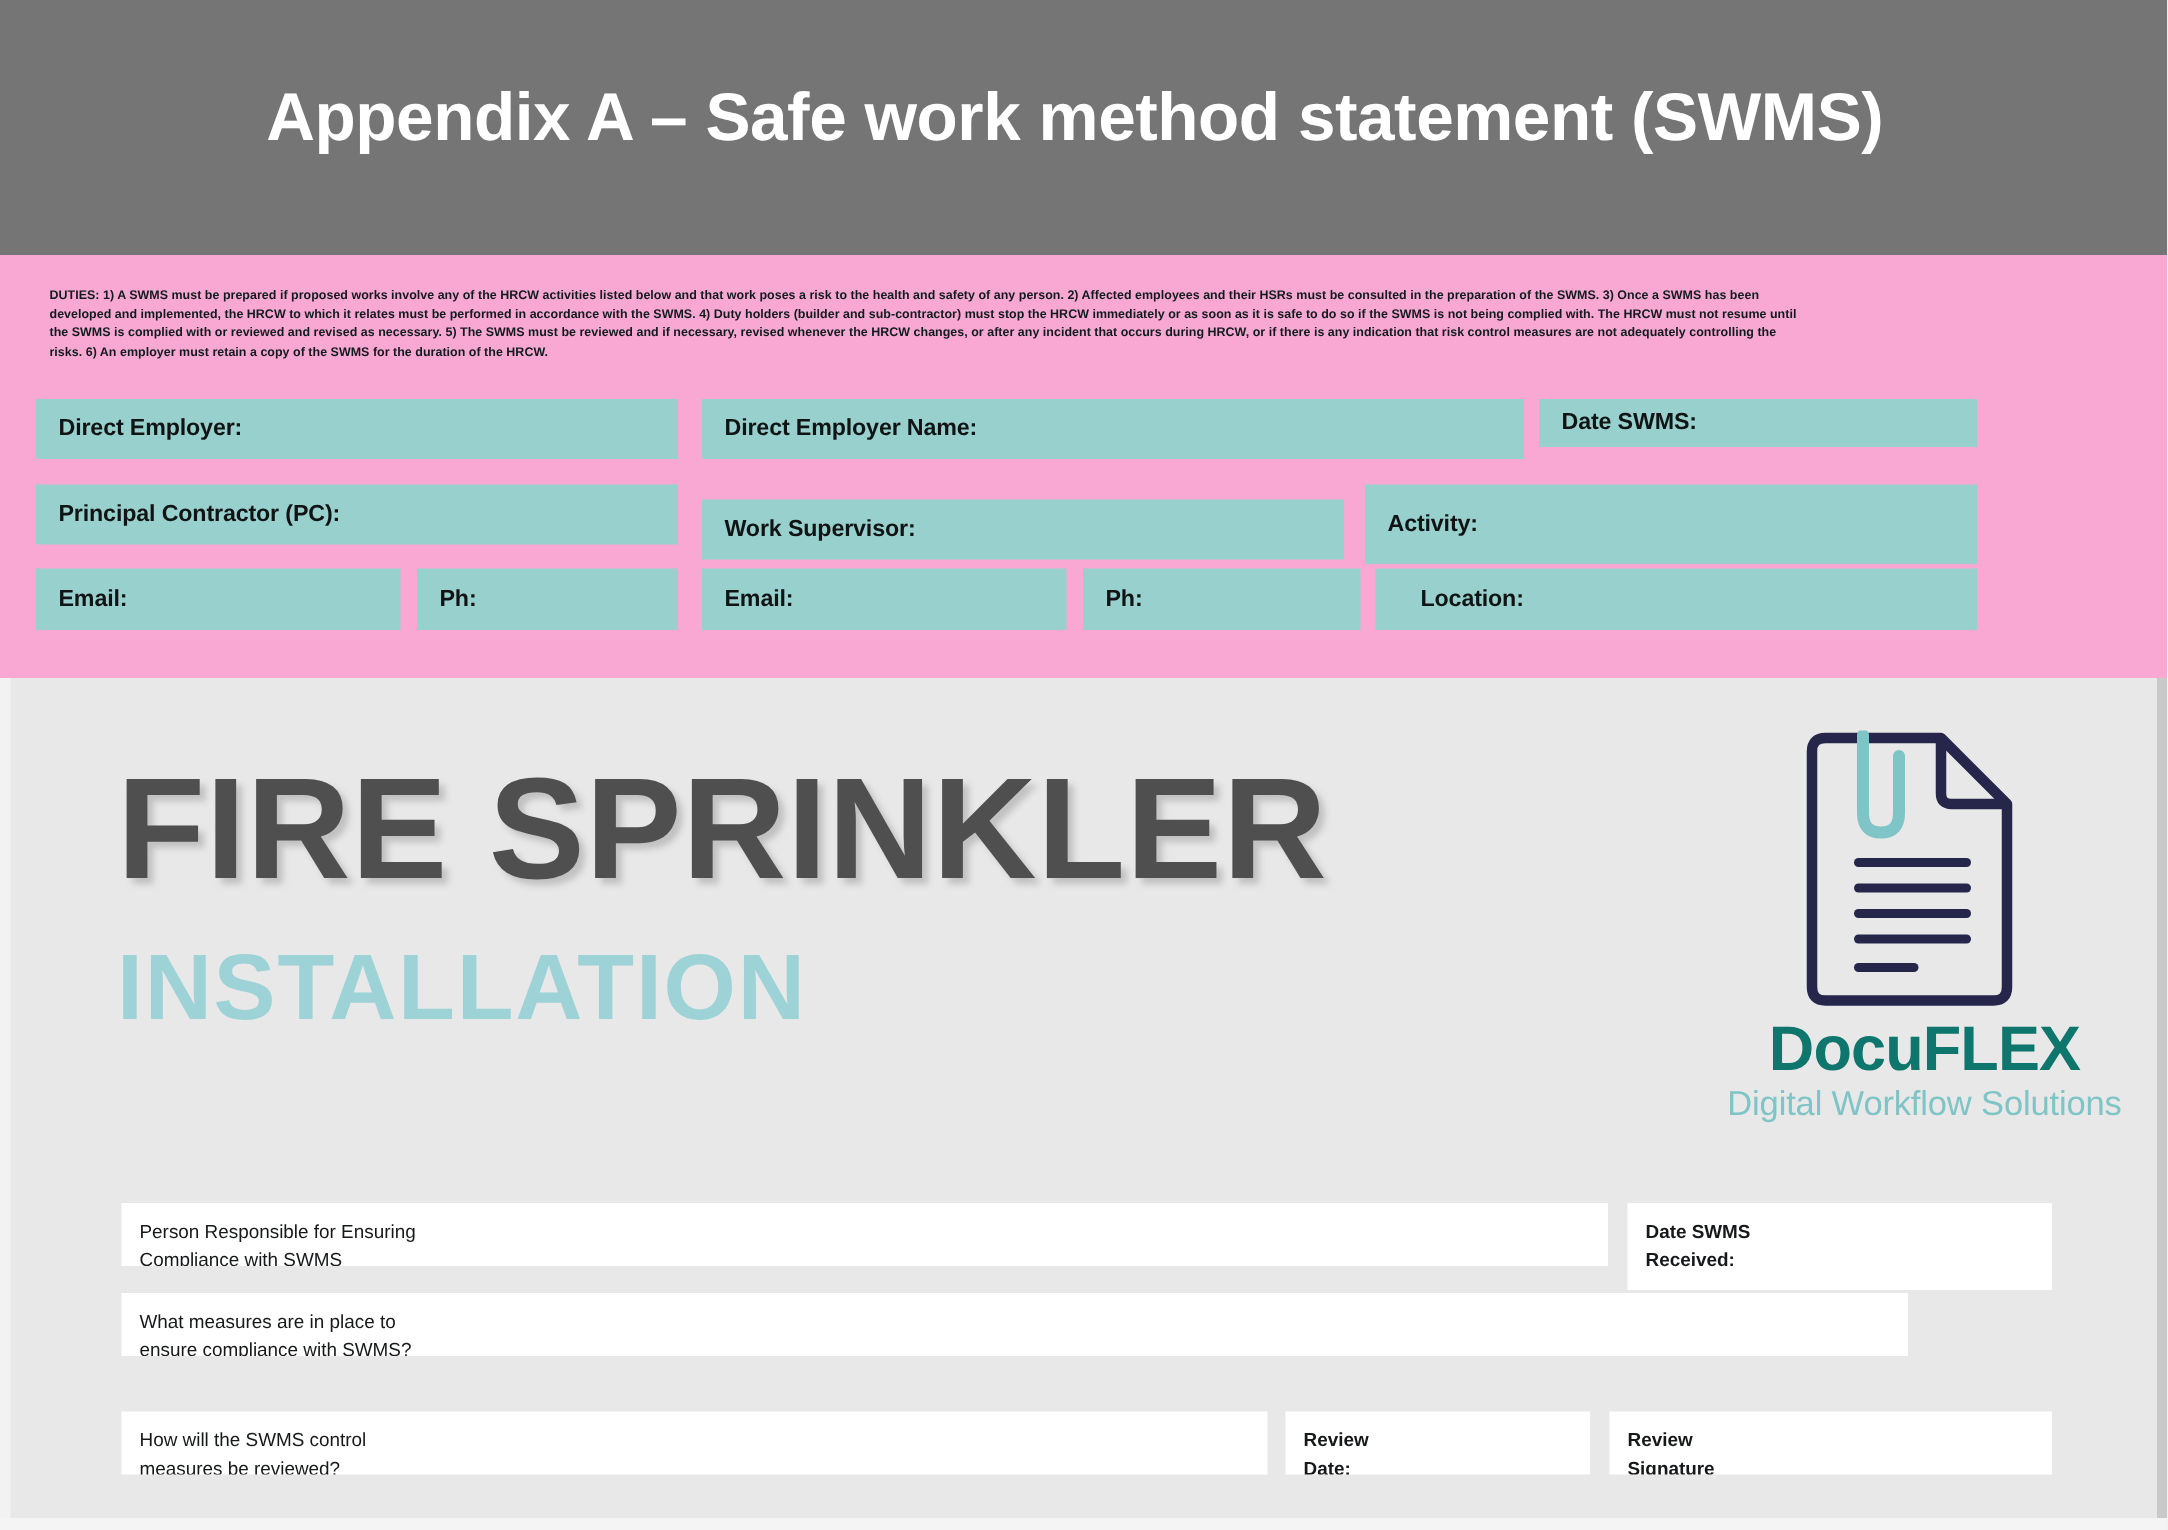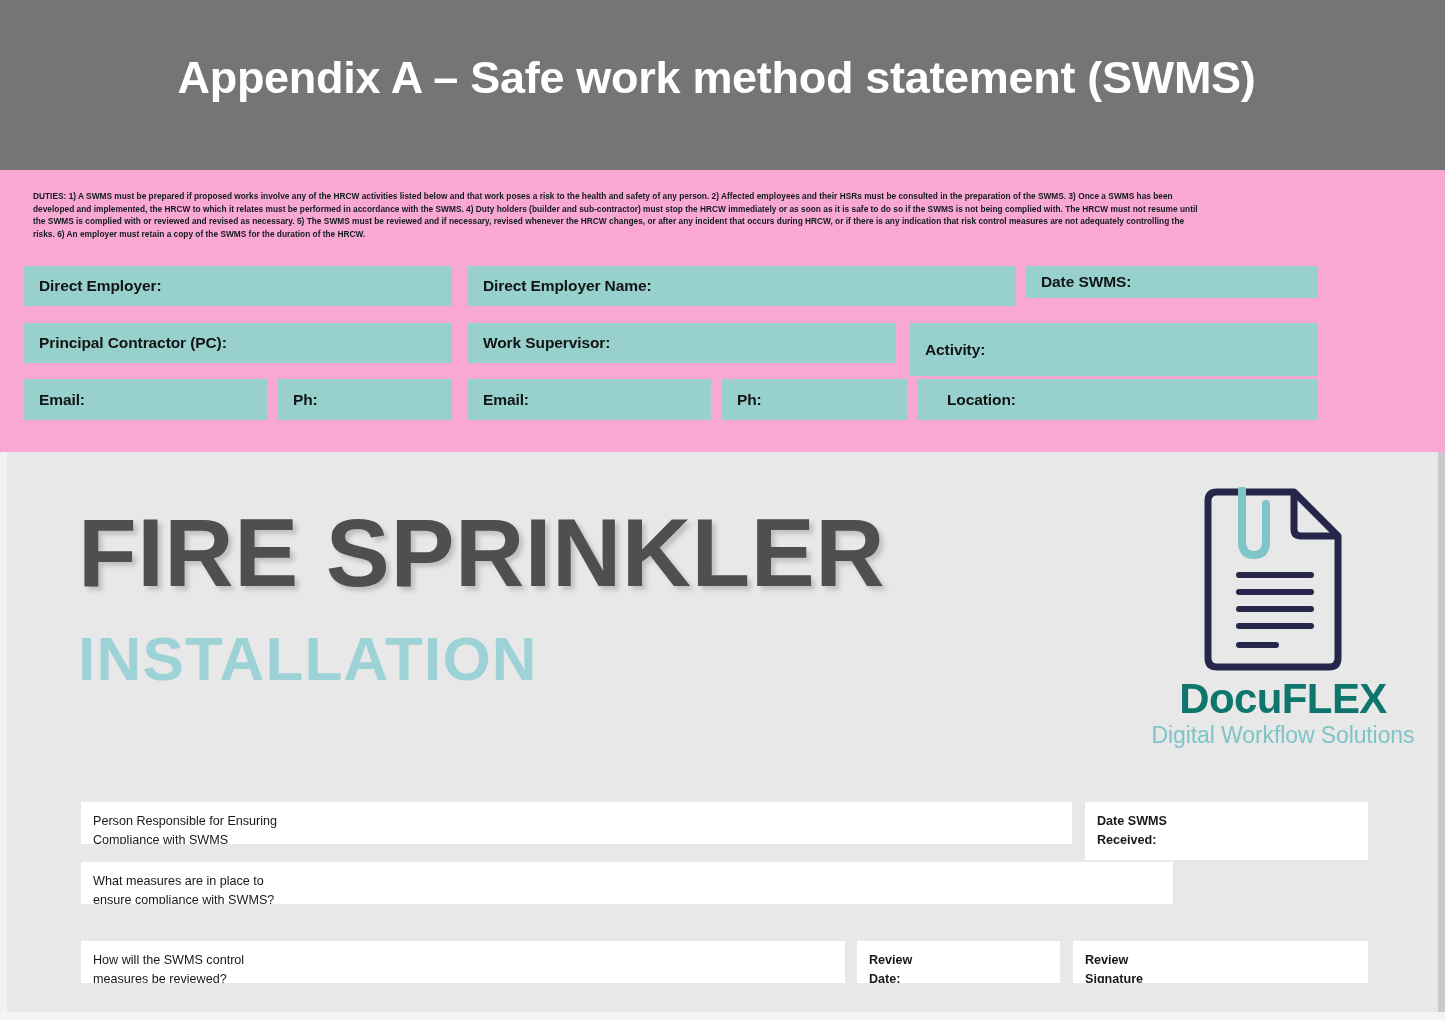--- a/index.html
+++ b/index.html
@@ -224,21 +224,21 @@
         </div>
         <div class="fchip" style="left: 468px; top: 96px; width: 548px; height: 40px;">
           <span>Direct Employer Name:</span>
         </div>
         <div class="fchip" style="left: 1026px; top: 96px; width: 292px; height: 32px;">
           <span>Date SWMS:</span>
         </div>
         <div class="fchip" style="left: 24px; top: 153px; width: 428px; height: 40px;">
           <span>Principal Contractor (PC):</span>
         </div>
-        <div class="fchip" style="left: 468px; top: 153px; width: 428px; height: 40px;">
+        <div class="fchip" style="left: 468px; top: 163px; width: 428px; height: 40px;">
           <span>Work Supervisor:</span>
         </div>
         <div class="fchip" style="left: 910px; top: 153px; width: 408px; height: 53px;">
           <span>Activity:</span>
         </div>
         <div class="fchip" style="left: 24px; top: 209px; width: 243px; height: 41px;">
           <span>Email:</span>
         </div>
         <div class="fchip" style="left: 278px; top: 209px; width: 174px; height: 41px;">
           <span>Ph:</span>
@@ -289,21 +289,21 @@
 
   <div id="bottom-fields-host">
       <div class="wbox" style="left: 81px; top: 802px; width: 991px; height: 42px;">
         <span class="lbl">Person Responsible for Ensuring
 Compliance with SWMS</span>
       </div>
       <div class="wbox bold" style="left: 1085px; top: 802px; width: 283px; height: 58px;">
         <span class="lbl">Date SWMS
 Received:</span>
       </div>
-      <div class="wbox" style="left: 81px; top: 862px; width: 1092px; height: 42px;">
+      <div class="wbox" style="left: 81px; top: 862px; width: 1191px; height: 42px;">
         <span class="lbl">What measures are in place to
 ensure compliance with SWMS?</span>
       </div>
       <div class="wbox" style="left: 81px; top: 941px; width: 764px; height: 42px;">
         <span class="lbl">How will the SWMS control
 measures be reviewed?</span>
       </div>
       <div class="wbox bold" style="left: 857px; top: 941px; width: 203px; height: 42px;">
         <span class="lbl">Review
 Date:</span>

